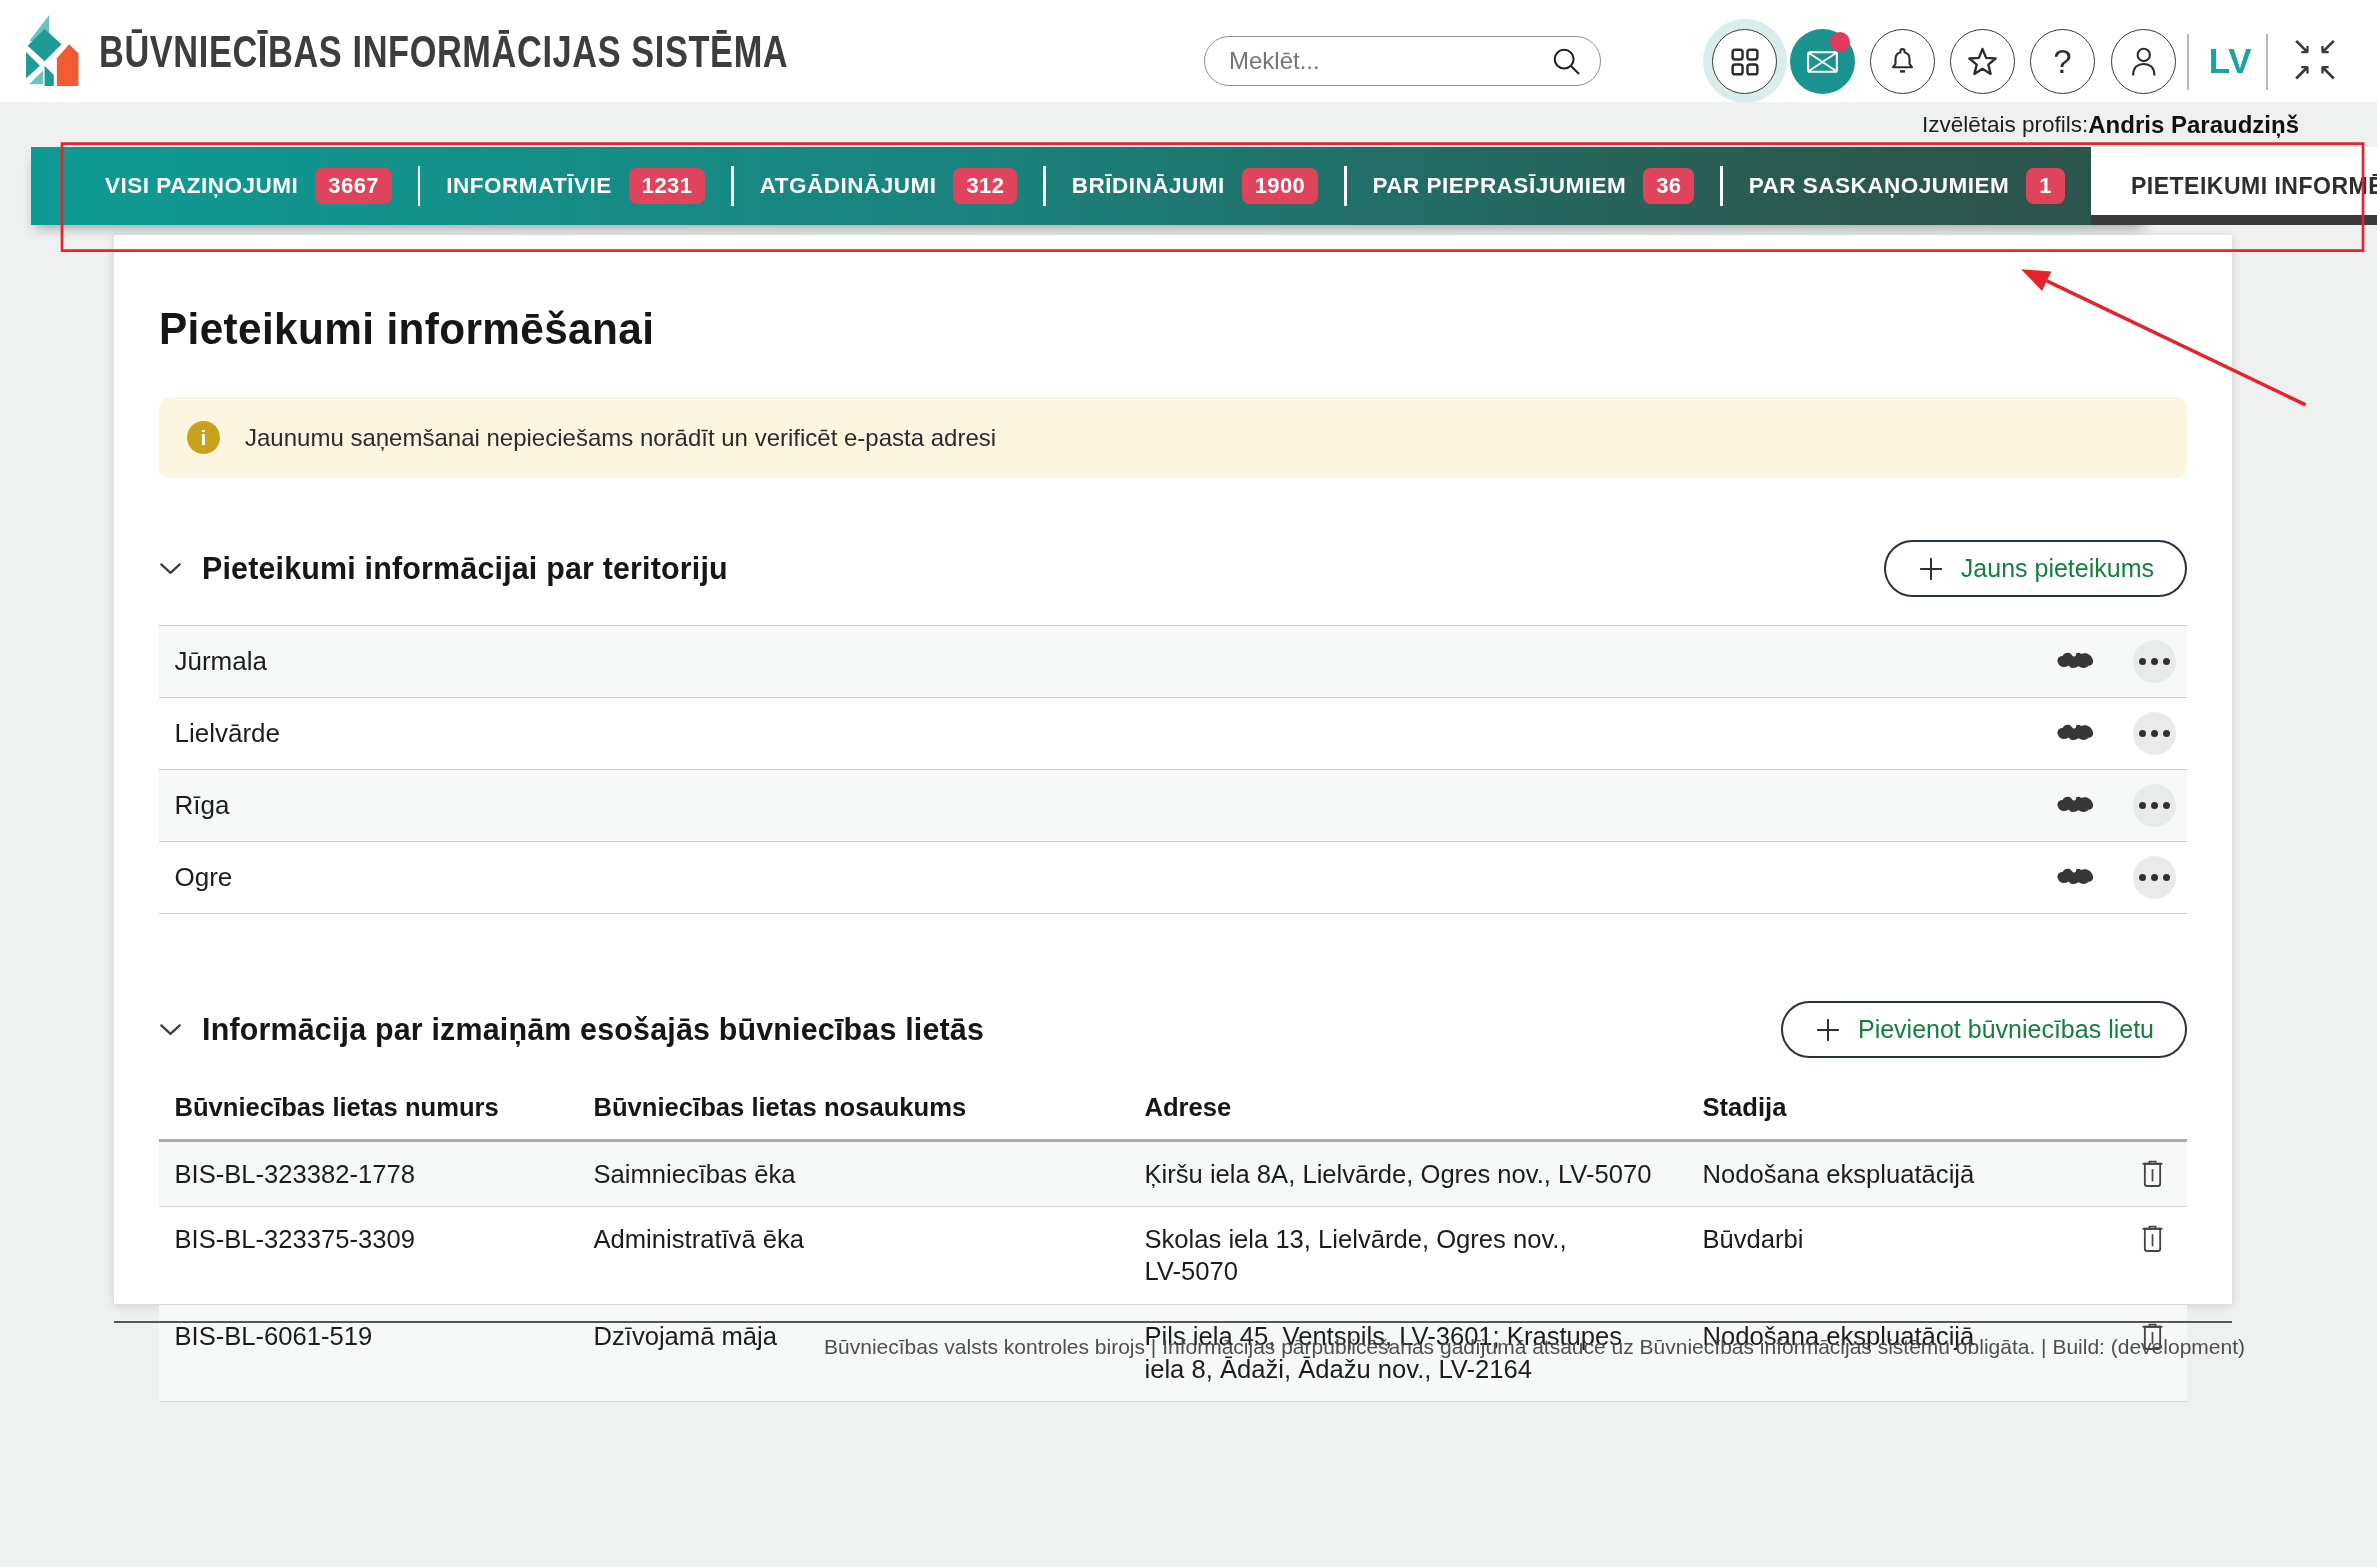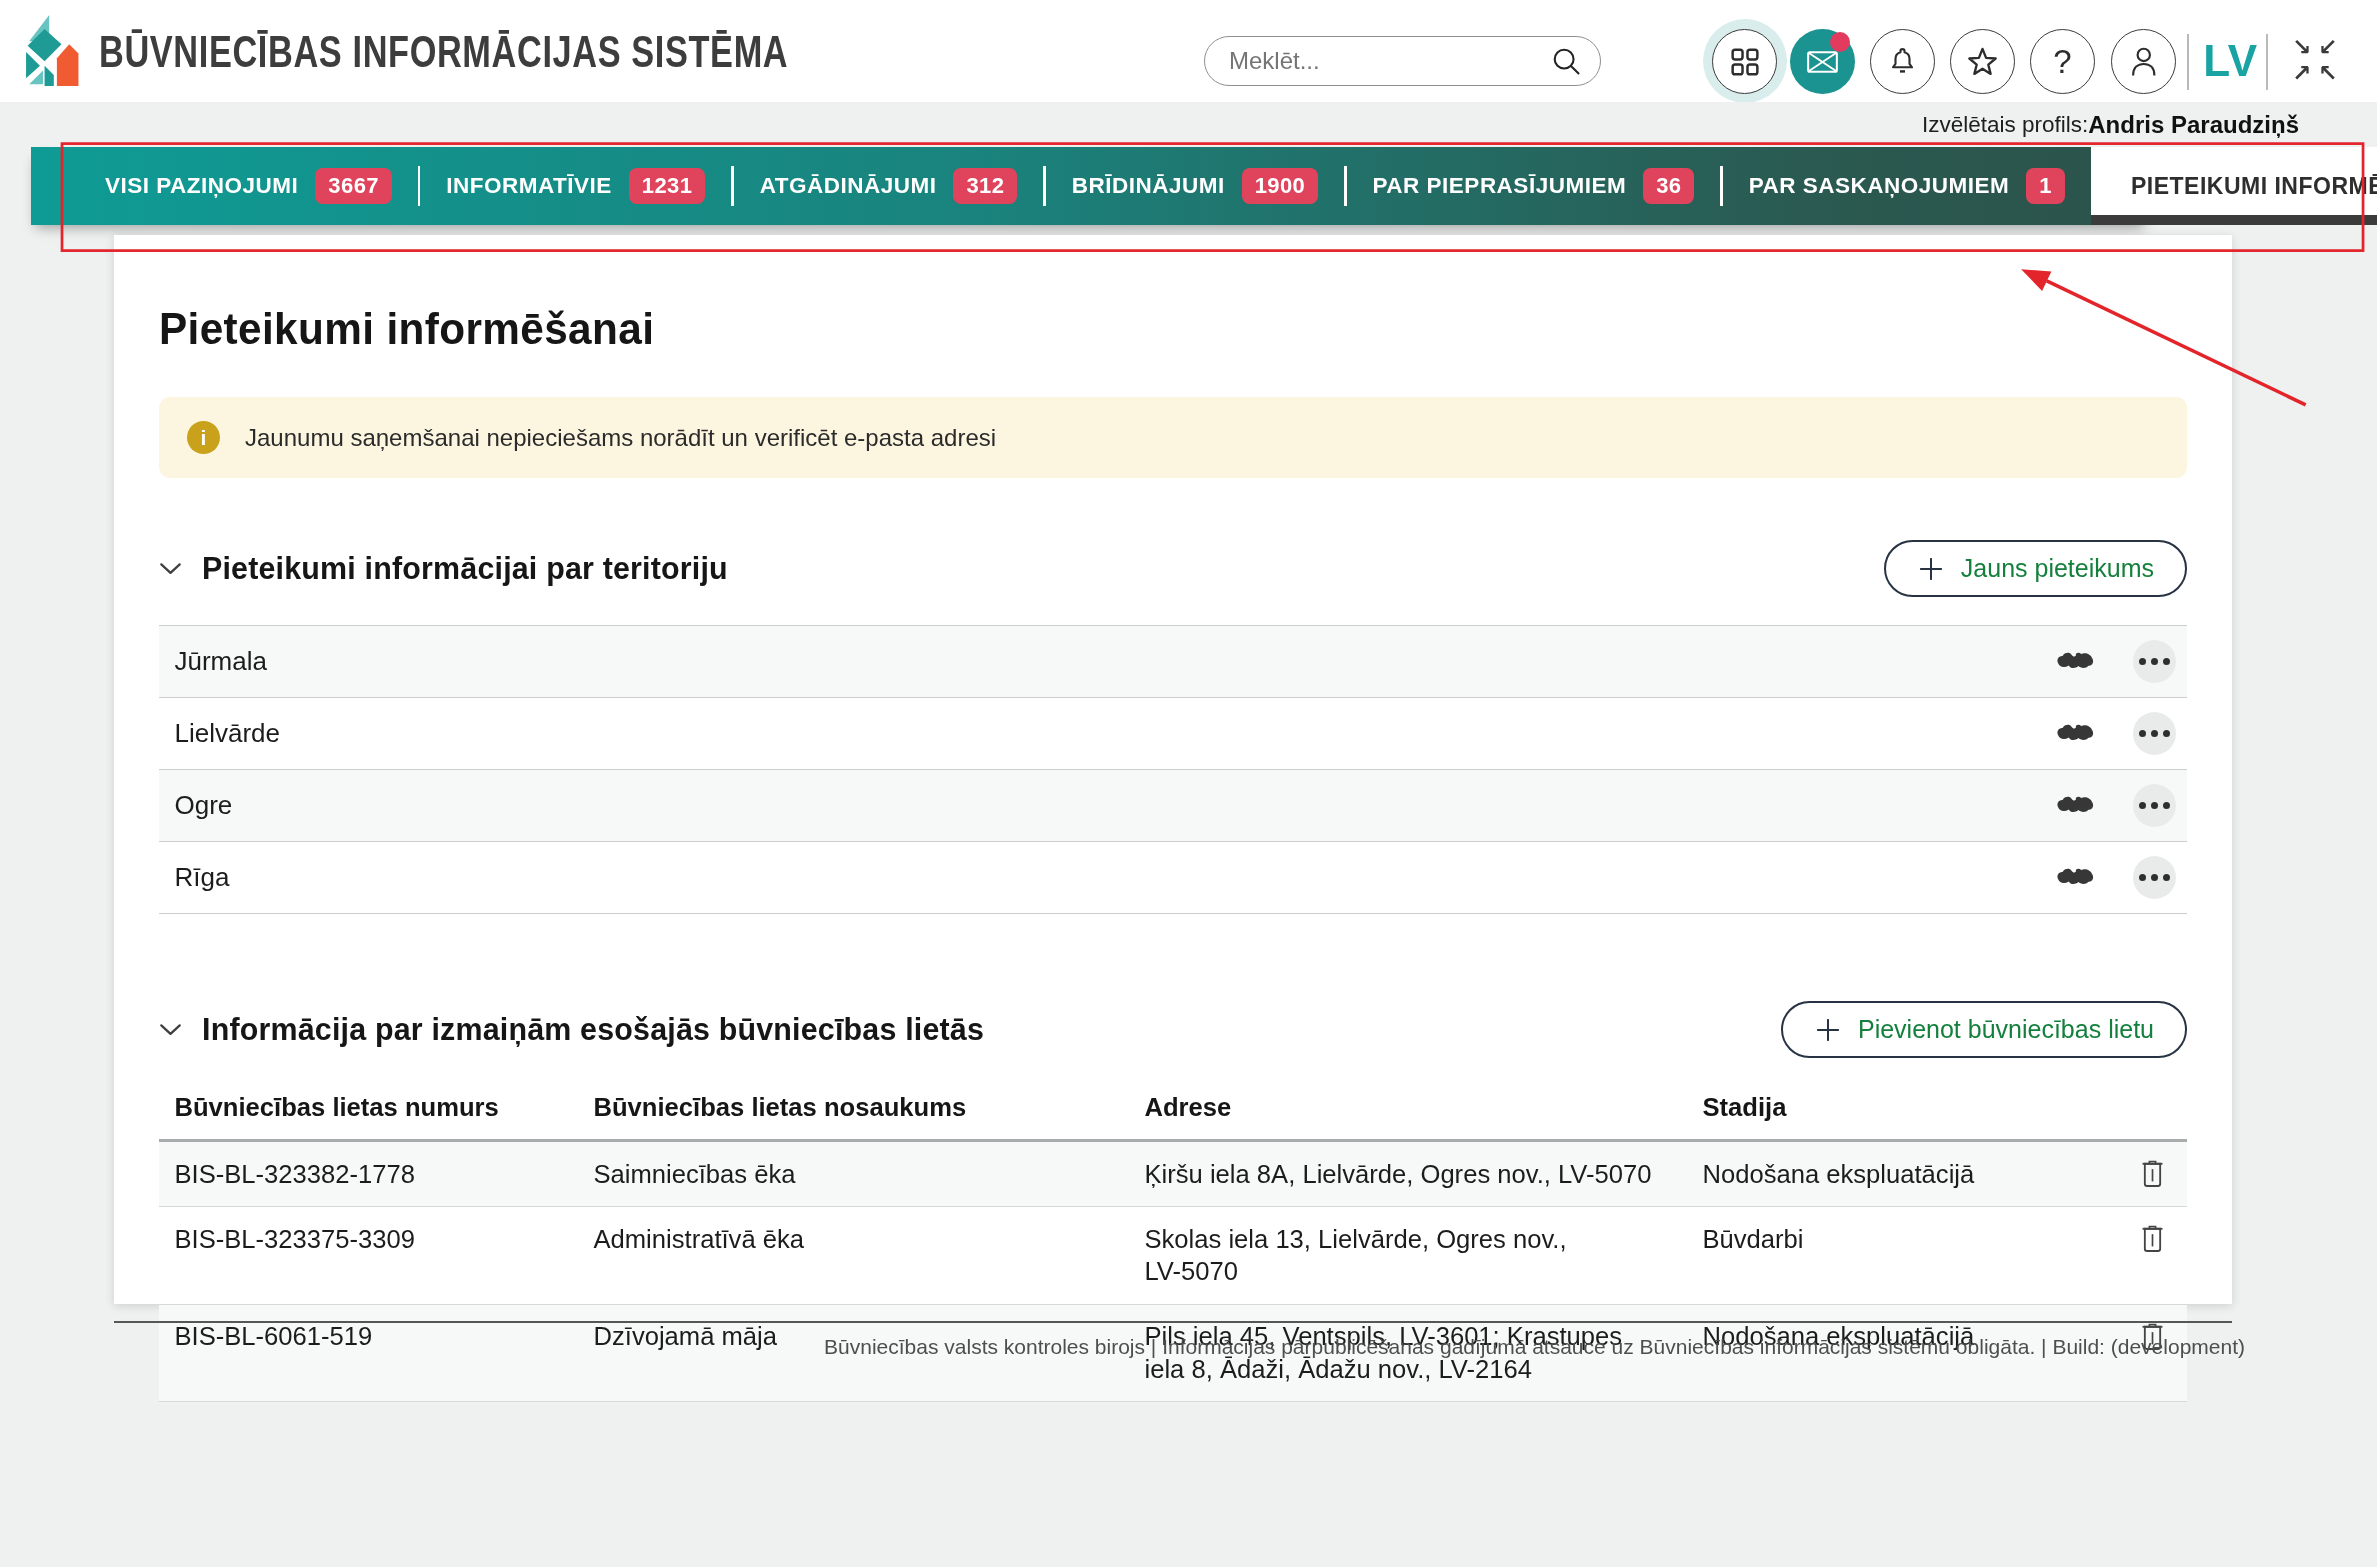--- a/index.html
+++ b/index.html
@@ -20,21 +20,21 @@
   .search input{flex:1;border:none;outline:none;font-size:24px;color:#2f2f2f;background:transparent;
     font-family:"Liberation Sans",sans-serif;}
   .icon-circle{position:absolute;top:29px;width:65px;height:65px;border-radius:50%;
     border:1.9px solid #3b3b3b;background:#fff;display:flex;align-items:center;justify-content:center;
     box-sizing:border-box;cursor:pointer;}
   .halo{position:absolute;top:19.4px;width:84px;height:84px;border-radius:50%;background:#d9edec;}
   .icon-teal{border:none;background:#1b9390;}
   .mail-dot{position:absolute;top:3.1px;right:4.7px;width:20px;height:20px;border-radius:50%;background:#e23b5e;}
   .q-glyph{font-size:33px;color:#2d2d2d;}
   .vdiv{position:absolute;top:34px;width:1.6px;height:56px;background:#b9b9b9;}
-  .lang{position:absolute;top:31px;left:2201px;width:59px;text-align:center;font-size:44px;font-weight:bold;
+  .lang{position:absolute;top:31px;left:2201px;width:59px;text-align:center;font-size:35px;font-weight:bold;
     color:#1aa3a3;letter-spacing:0.8px;line-height:59px;cursor:pointer;}
   .compress{position:absolute;top:34px;left:2289px;display:grid;grid-template-columns:26px 26px;
     grid-auto-rows:26px;font-family:"DejaVu Sans",sans-serif;font-size:23px;color:#3a3a3a;
     line-height:26px;text-align:center;cursor:pointer;font-weight:bold;}
 
   
   .profile-strip{left:0;top:102px;width:2377px;height:45px;background:#eff0f0;
     display:flex;align-items:center;justify-content:flex-end;padding-right:78px;box-sizing:border-box;}
   .profile-label{font-size:22.5px;color:#1e1e1e;}
   .profile-name{font-size:24px;font-weight:bold;color:#111;cursor:pointer;}
@@ -275,34 +275,34 @@
             <path d="M12 40 C6 30 12 18 24 19 C29 9 43 7 49 15 C52 20 57 22 61 18 C59 11 68 7 76 13 C88 8 103 14 107 26 C113 36 106 48 96 46 C89 55 74 53 68 47 C58 56 45 53 41 45 C30 52 16 51 12 40 Z" fill="#373737"></path>
           </svg>
       </span>
       <span class="dots">
           <i></i>
           <i></i>
           <i></i>
         </span>
     </div>
     <div class="t-row">
-      <span class="t-name">Ogre</span>
+      <span class="t-name">Rīga</span>
       <span class="map-btn">
         <svg width="43" height="25.6" viewBox="0 0 120 70">
             <path d="M12 40 C6 30 12 18 24 19 C29 9 43 7 49 15 C52 20 57 22 61 18 C59 11 68 7 76 13 C88 8 103 14 107 26 C113 36 106 48 96 46 C89 55 74 53 68 47 C58 56 45 53 41 45 C30 52 16 51 12 40 Z" fill="#373737"></path>
           </svg>
       </span>
       <span class="dots">
           <i></i>
           <i></i>
           <i></i>
         </span>
     </div>
     <div class="t-row">
-      <span class="t-name">Rīga</span>
+      <span class="t-name">Ogre</span>
       <span class="map-btn">
         <svg width="43" height="25.6" viewBox="0 0 120 70">
             <path d="M12 40 C6 30 12 18 24 19 C29 9 43 7 49 15 C52 20 57 22 61 18 C59 11 68 7 76 13 C88 8 103 14 107 26 C113 36 106 48 96 46 C89 55 74 53 68 47 C58 56 45 53 41 45 C30 52 16 51 12 40 Z" fill="#373737"></path>
           </svg>
       </span>
       <span class="dots">
           <i></i>
           <i></i>
           <i></i>
         </span>

